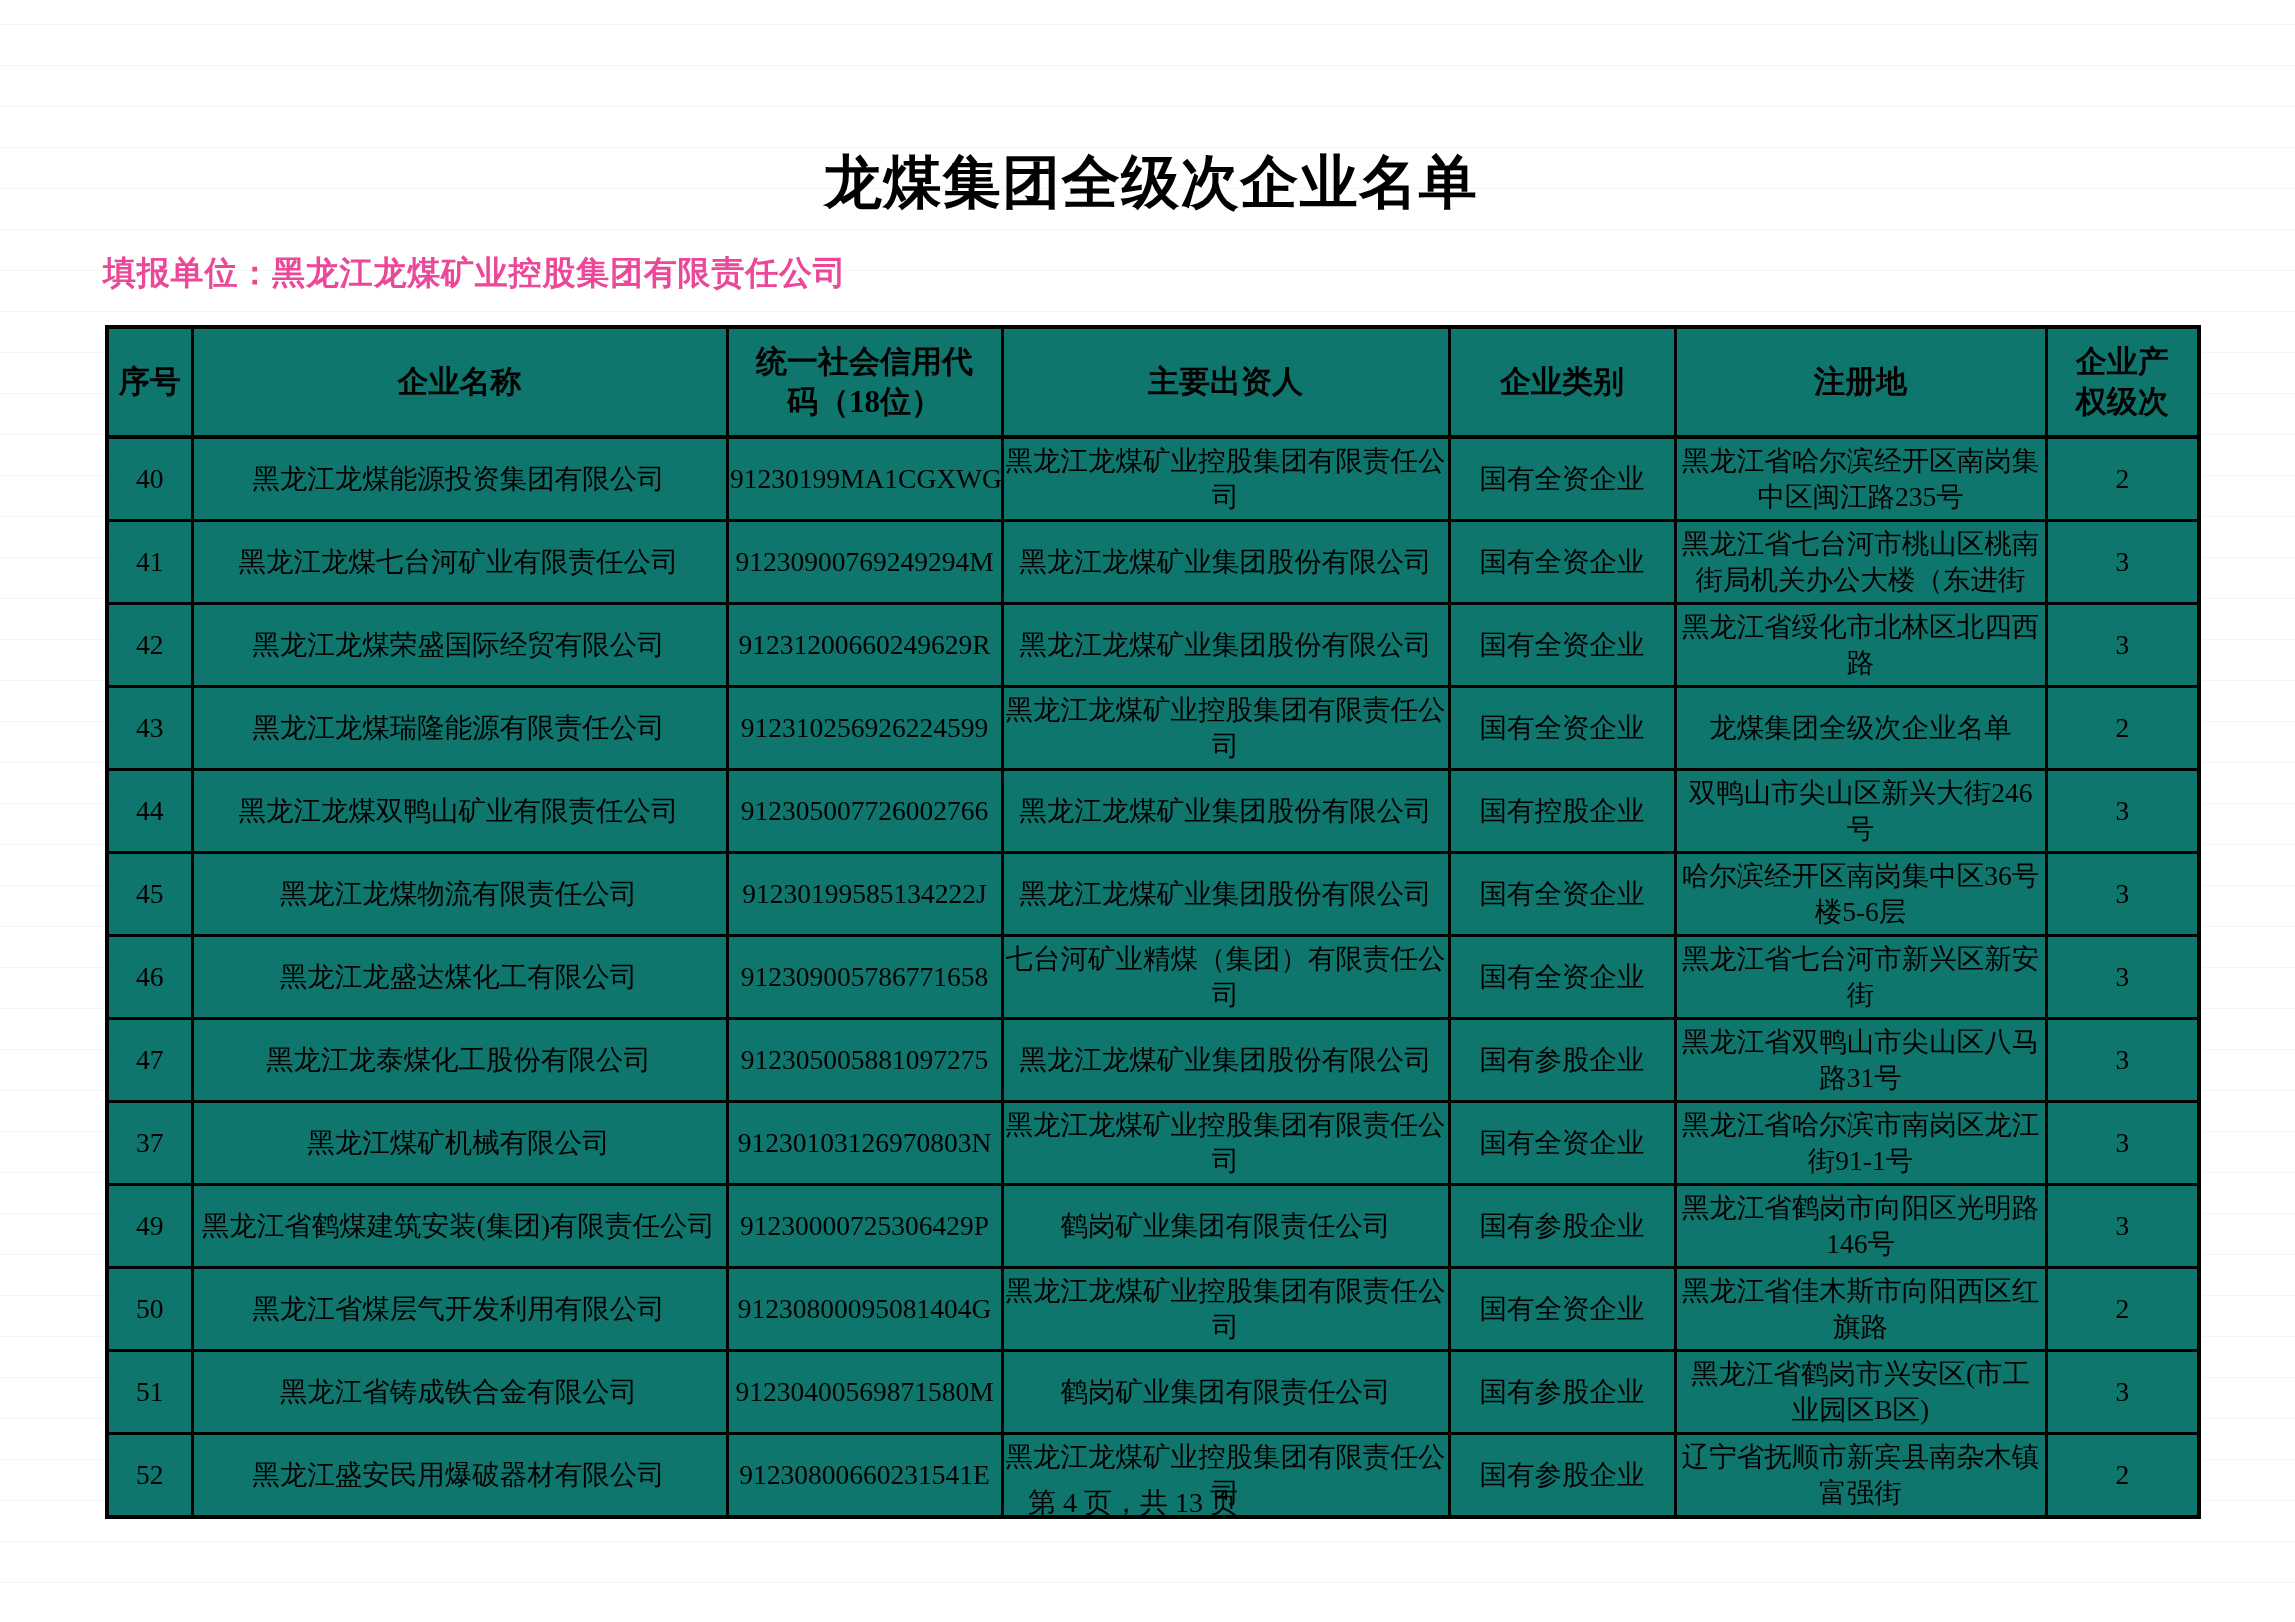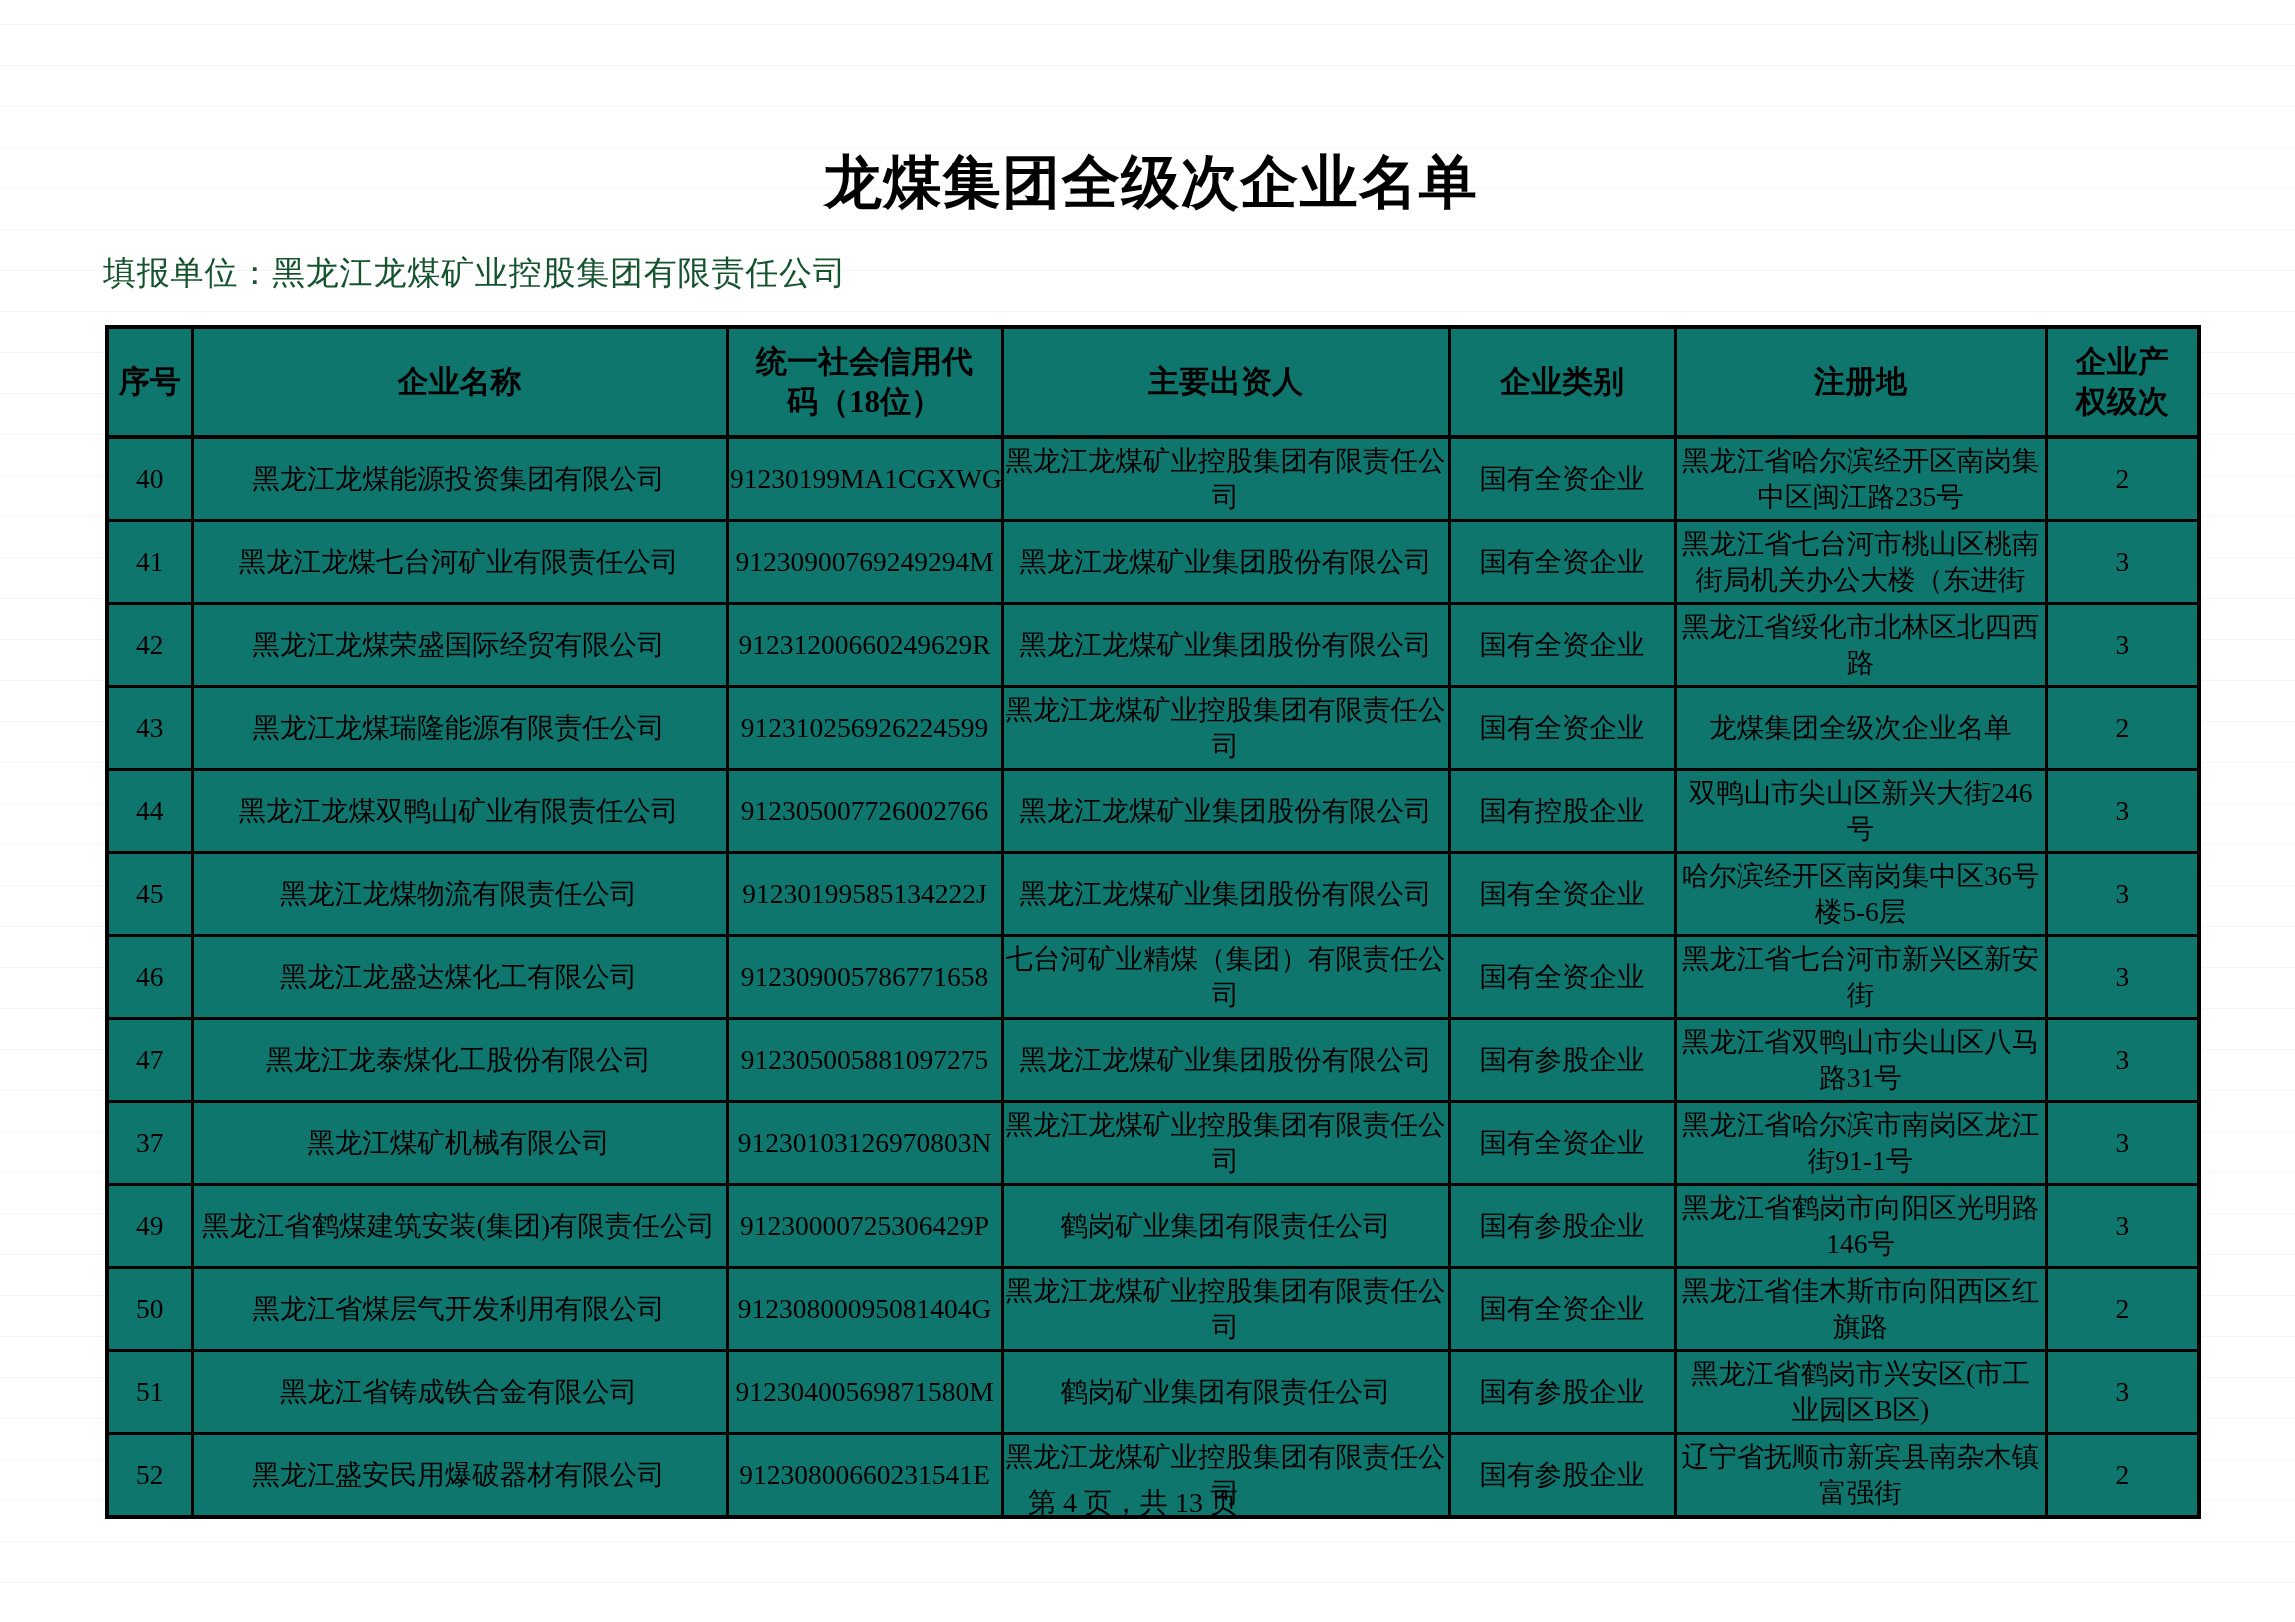--- a/index.html
+++ b/index.html
@@ -10,21 +10,21 @@
     background-image:
       repeating-linear-gradient(0deg, transparent 0 40px, rgba(0,0,0,0.035) 40px 41px),
       repeating-linear-gradient(118deg, transparent 0 64px, rgba(0,0,0,0.04) 64px 64px);
   }
   .page-title{
     position:absolute;left:105px;width:2092px;top:144px;
     text-align:center;font-size:58px;font-weight:bold;letter-spacing:1.5px;color:#000;
   }
   .reporting-unit{
     position:absolute;left:103px;top:251px;
-    font-size:33px;font-weight:normal;color:#14532d;letter-spacing:0.8px;
+    font-size:33px;font-weight:bold;color:#ec4899;letter-spacing:0.8px;
   }
   table.company-table{
     position:absolute;left:105px;top:325px;width:2092px;
     border-collapse:collapse;table-layout:fixed;background:#0f766e;
     border:4.6px solid #000;
   }
   .company-table th{
     border:3.1px solid #000;border-bottom-width:4.6px;
     font-size:31px;font-weight:bold;text-align:center;vertical-align:middle;
     white-space:pre-line;line-height:1.3;padding:0;color:#000;

